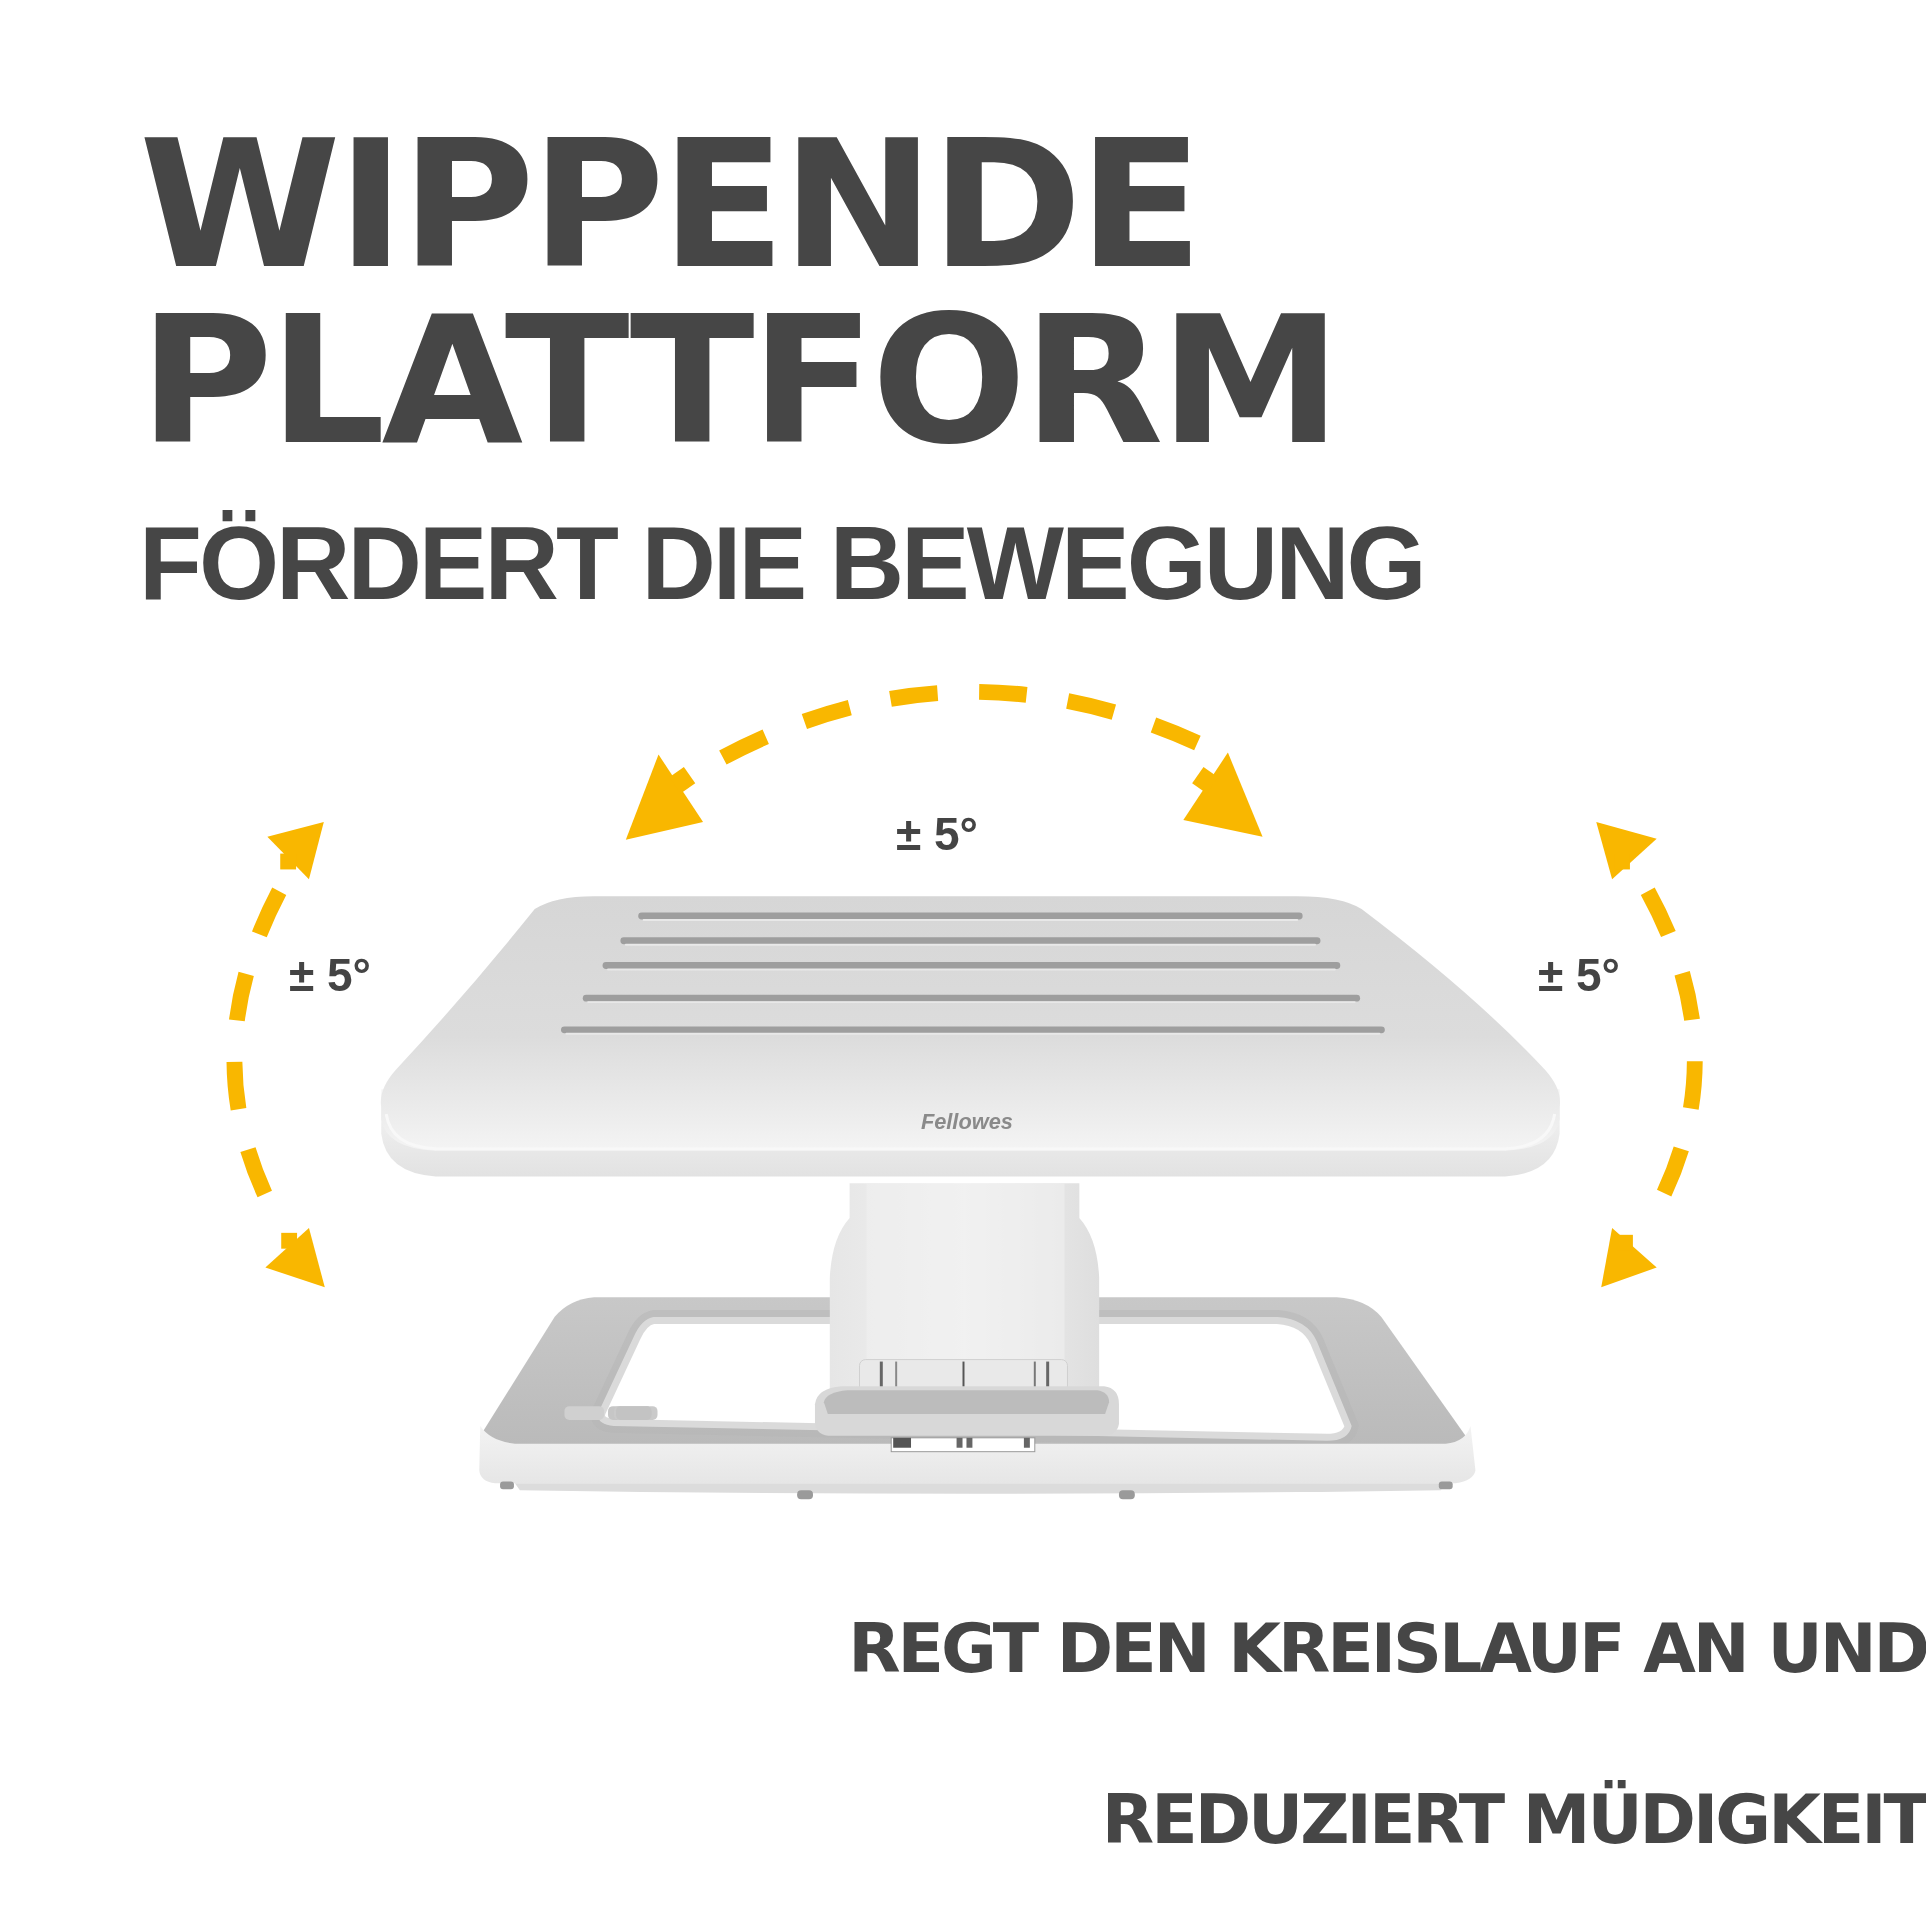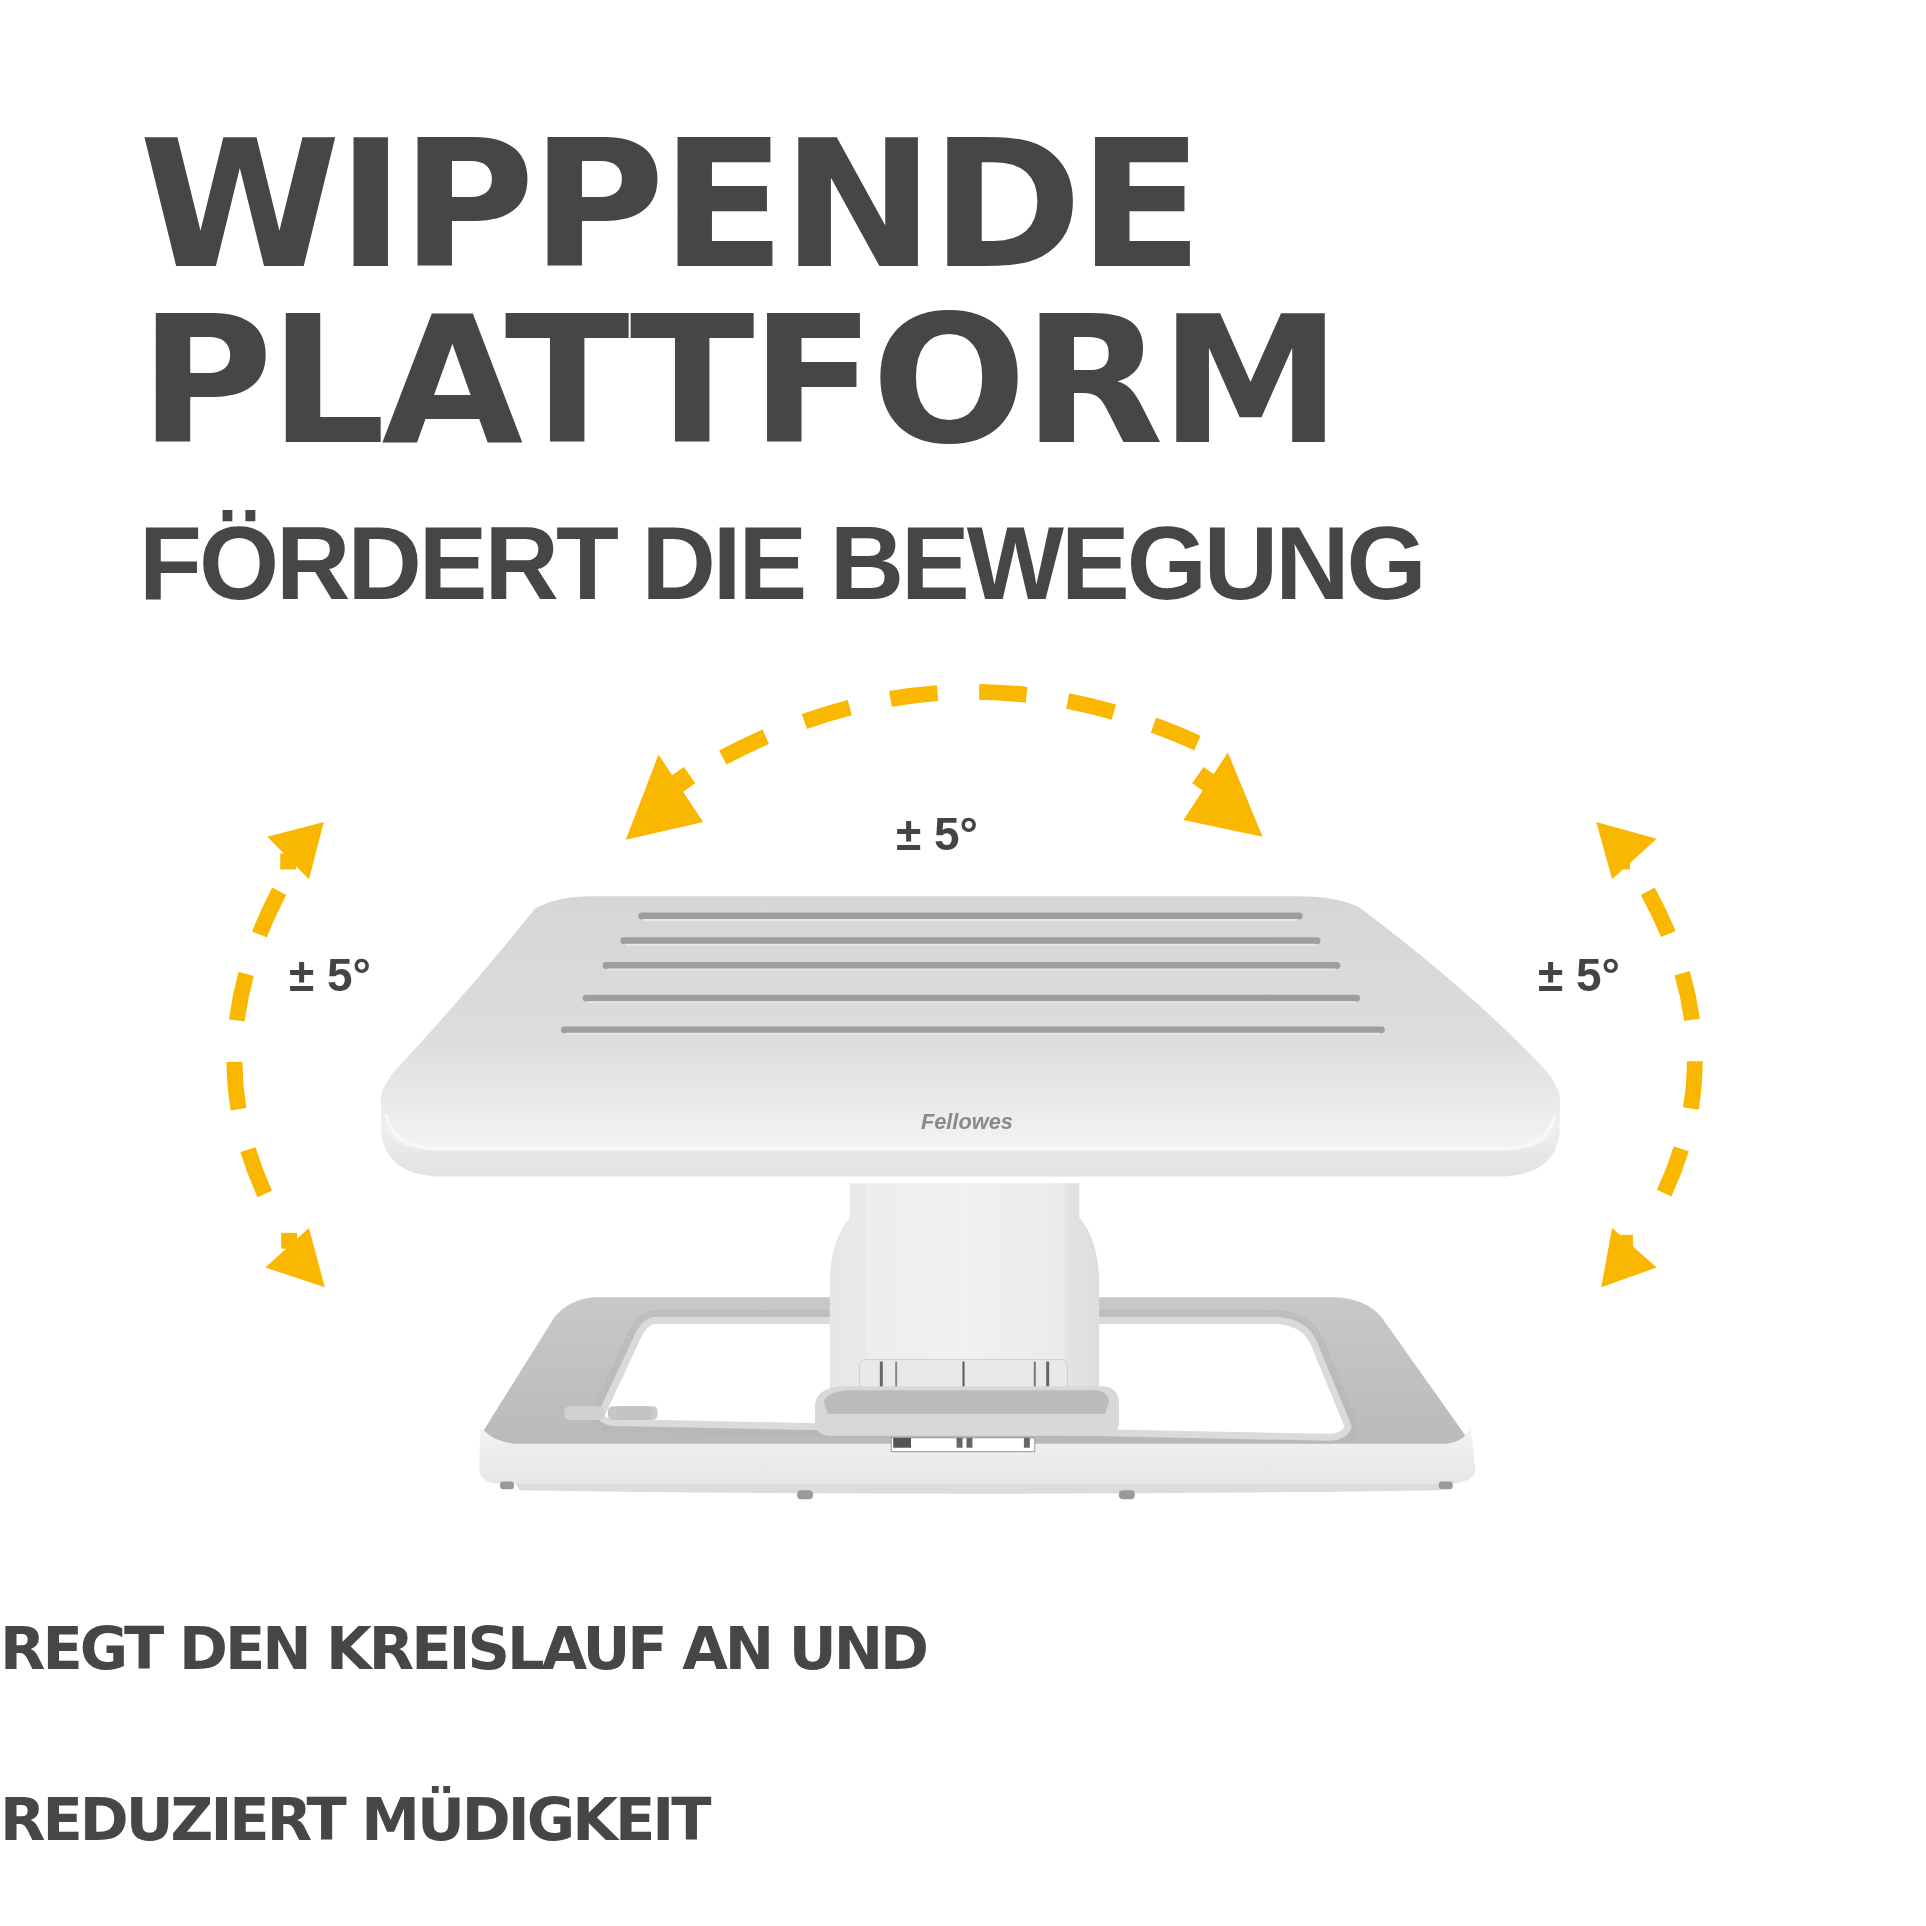--- a/index.html
+++ b/index.html
@@ -65,24 +65,24 @@
       white-space: nowrap;
     }
     .angle-top { left: 896px; top: 807px; }
     .angle-left { left: 289px; top: 948px; }
     .angle-right { left: 1538px; top: 948px; }
 
     .footer-text {
       position: absolute;
       left: 0;
       width: 1927px;
-      text-align: left;
+      text-align: right;
       font-family: "DejaVu Sans", sans-serif;
       font-weight: bold;
-      font-size: 59px;
+      font-size: 68px;
       line-height: 109px;
       letter-spacing: -3px;
       color: #464646;
       text-transform: uppercase;
       margin: 0;
     }
     .footer-1 { top: 1594px; }
     .footer-2 { top: 1765px; }
 
     .illustration {

